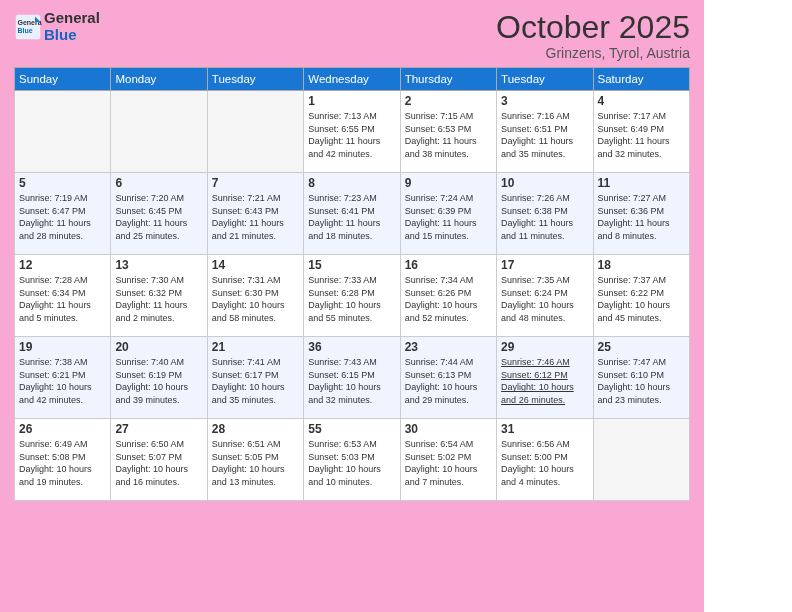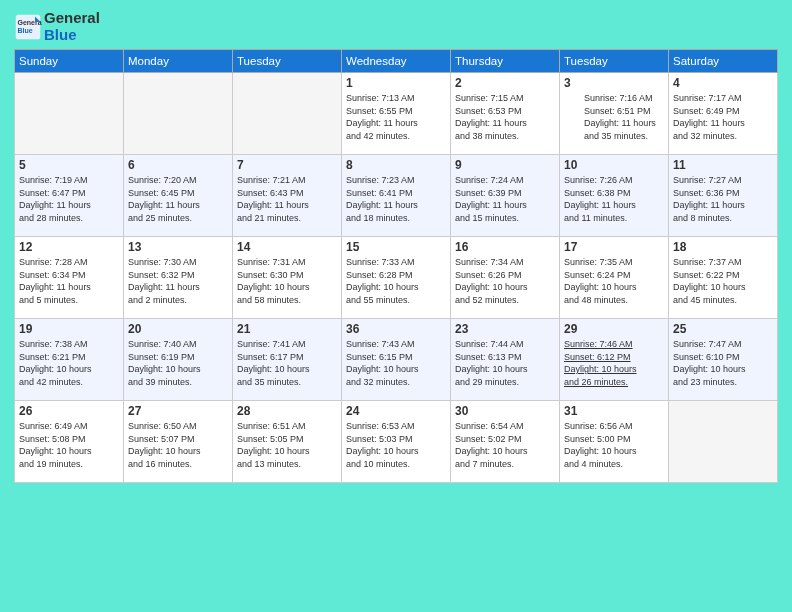--- a/index.html
+++ b/index.html
@@ -4,23 +4,23 @@
   <style>
     * { box-sizing: border-box; margin: 0; padding: 0; }
     body {
       font-family: Arial, sans-serif;
       background: #fff;
       width: 792px;
       height: 612px;
       overflow: hidden;
     }
     .page {
-      width: 792px;
+      width: 704px;
       height: 612px;
-      background: #5eead4;
+      background: #f9a8d4;
       padding: 10px 14px 10px 14px;
     }
     .header {
       display: flex;
       justify-content: space-between;
       align-items: flex-start;
       margin-bottom: 6px;
     }
     .logo {
       display: flex;
@@ -110,20 +110,24 @@
       <svg class="logo-icon" viewBox="0 0 32 32">
         <rect x="2" y="2" width="28" height="28" rx="3" fill="#e8f0fe"></rect>
         <text x="4" y="14" font-size="8" fill="#333" font-weight="bold">General</text>
         <text x="4" y="23" font-size="8" fill="#1565c0" font-weight="bold">Blue</text>
         <polygon points="24,4 30,10 24,10" fill="#1976d2"></polygon>
       </svg>
       <div class="logo-text">
         <span class="logo-general">General</span>
         <span class="logo-blue">Blue</span>
       </div>
+    </div>
+    <div class="title-block">
+      <div class="title-month">October 2025</div>
+      <div class="title-location">Grinzens, Tyrol, Austria</div>
     </div>
   </div>
 
   <table class="calendar">
     <thead>
       <tr>
         <th>Sunday</th>
         <th>Monday</th>
         <th>Tuesday</th>
         <th>Wednesday</th>
@@ -146,21 +150,21 @@
           </td>
           <td>
             <span class="day-number">2</span>
             <div class="day-info" style="white-space: pre-line;">Sunrise: 7:15 AM
 Sunset: 6:53 PM
 Daylight: 11 hours
 and 38 minutes.</div>
           </td>
           <td>
             <span class="day-number">3</span>
-            <div class="day-info" style="white-space: pre-line; margin-left: 20px;">Sunrise: 7:16 AM
+            <div class="day-info" style="white-space: pre-line;">Sunrise: 7:16 AM
 Sunset: 6:51 PM
 Daylight: 11 hours
 and 35 minutes.</div>
           </td>
           <td>
             <span class="day-number">4</span>
             <div class="day-info" style="white-space: pre-line;">Sunrise: 7:17 AM
 Sunset: 6:49 PM
 Daylight: 11 hours
 and 32 minutes.</div>
@@ -335,21 +339,21 @@
 and 16 minutes.</div>
           </td>
           <td>
             <span class="day-number">28</span>
             <div class="day-info" style="white-space: pre-line;">Sunrise: 6:51 AM
 Sunset: 5:05 PM
 Daylight: 10 hours
 and 13 minutes.</div>
           </td>
           <td>
-            <span class="day-number">24</span>
+            <span class="day-number">55</span>
             <div class="day-info" style="white-space: pre-line;">Sunrise: 6:53 AM
 Sunset: 5:03 PM
 Daylight: 10 hours
 and 10 minutes.</div>
           </td>
           <td>
             <span class="day-number">30</span>
             <div class="day-info" style="white-space: pre-line;">Sunrise: 6:54 AM
 Sunset: 5:02 PM
 Daylight: 10 hours

